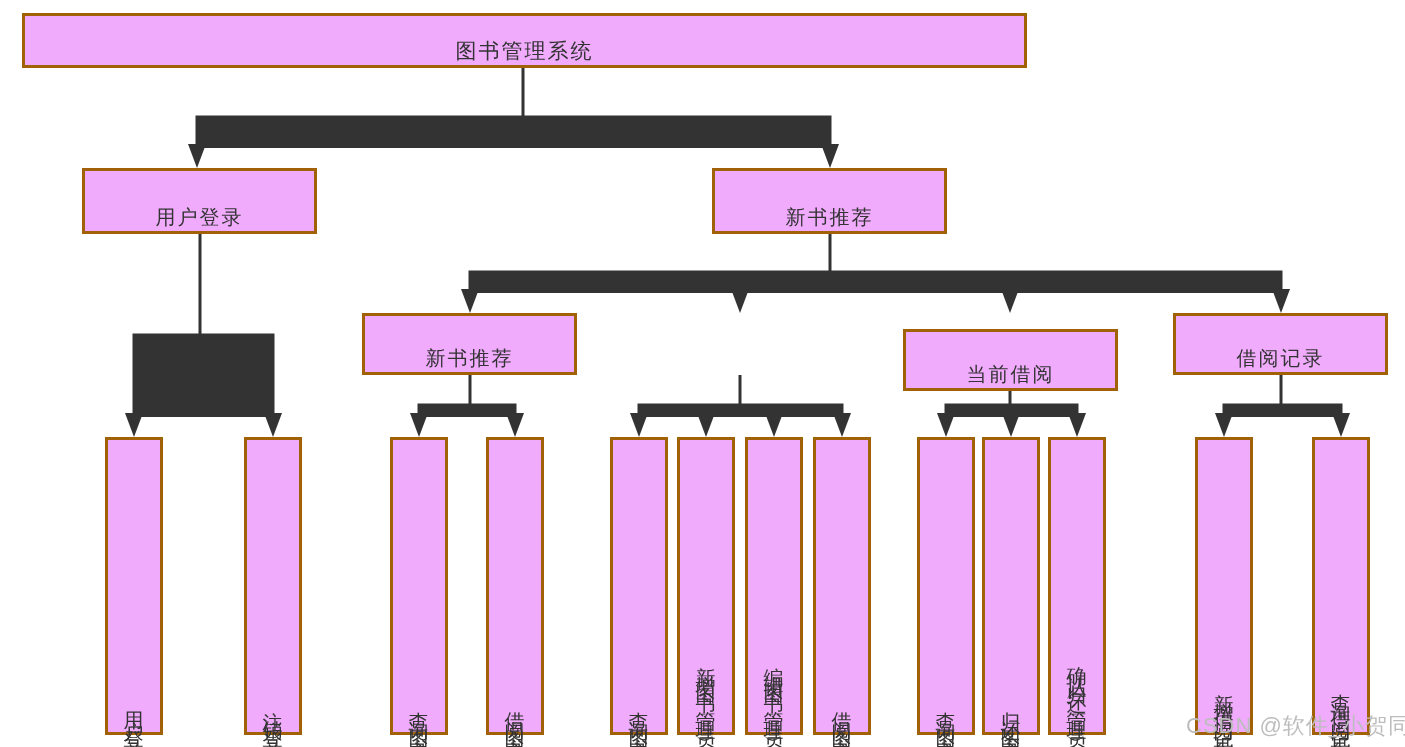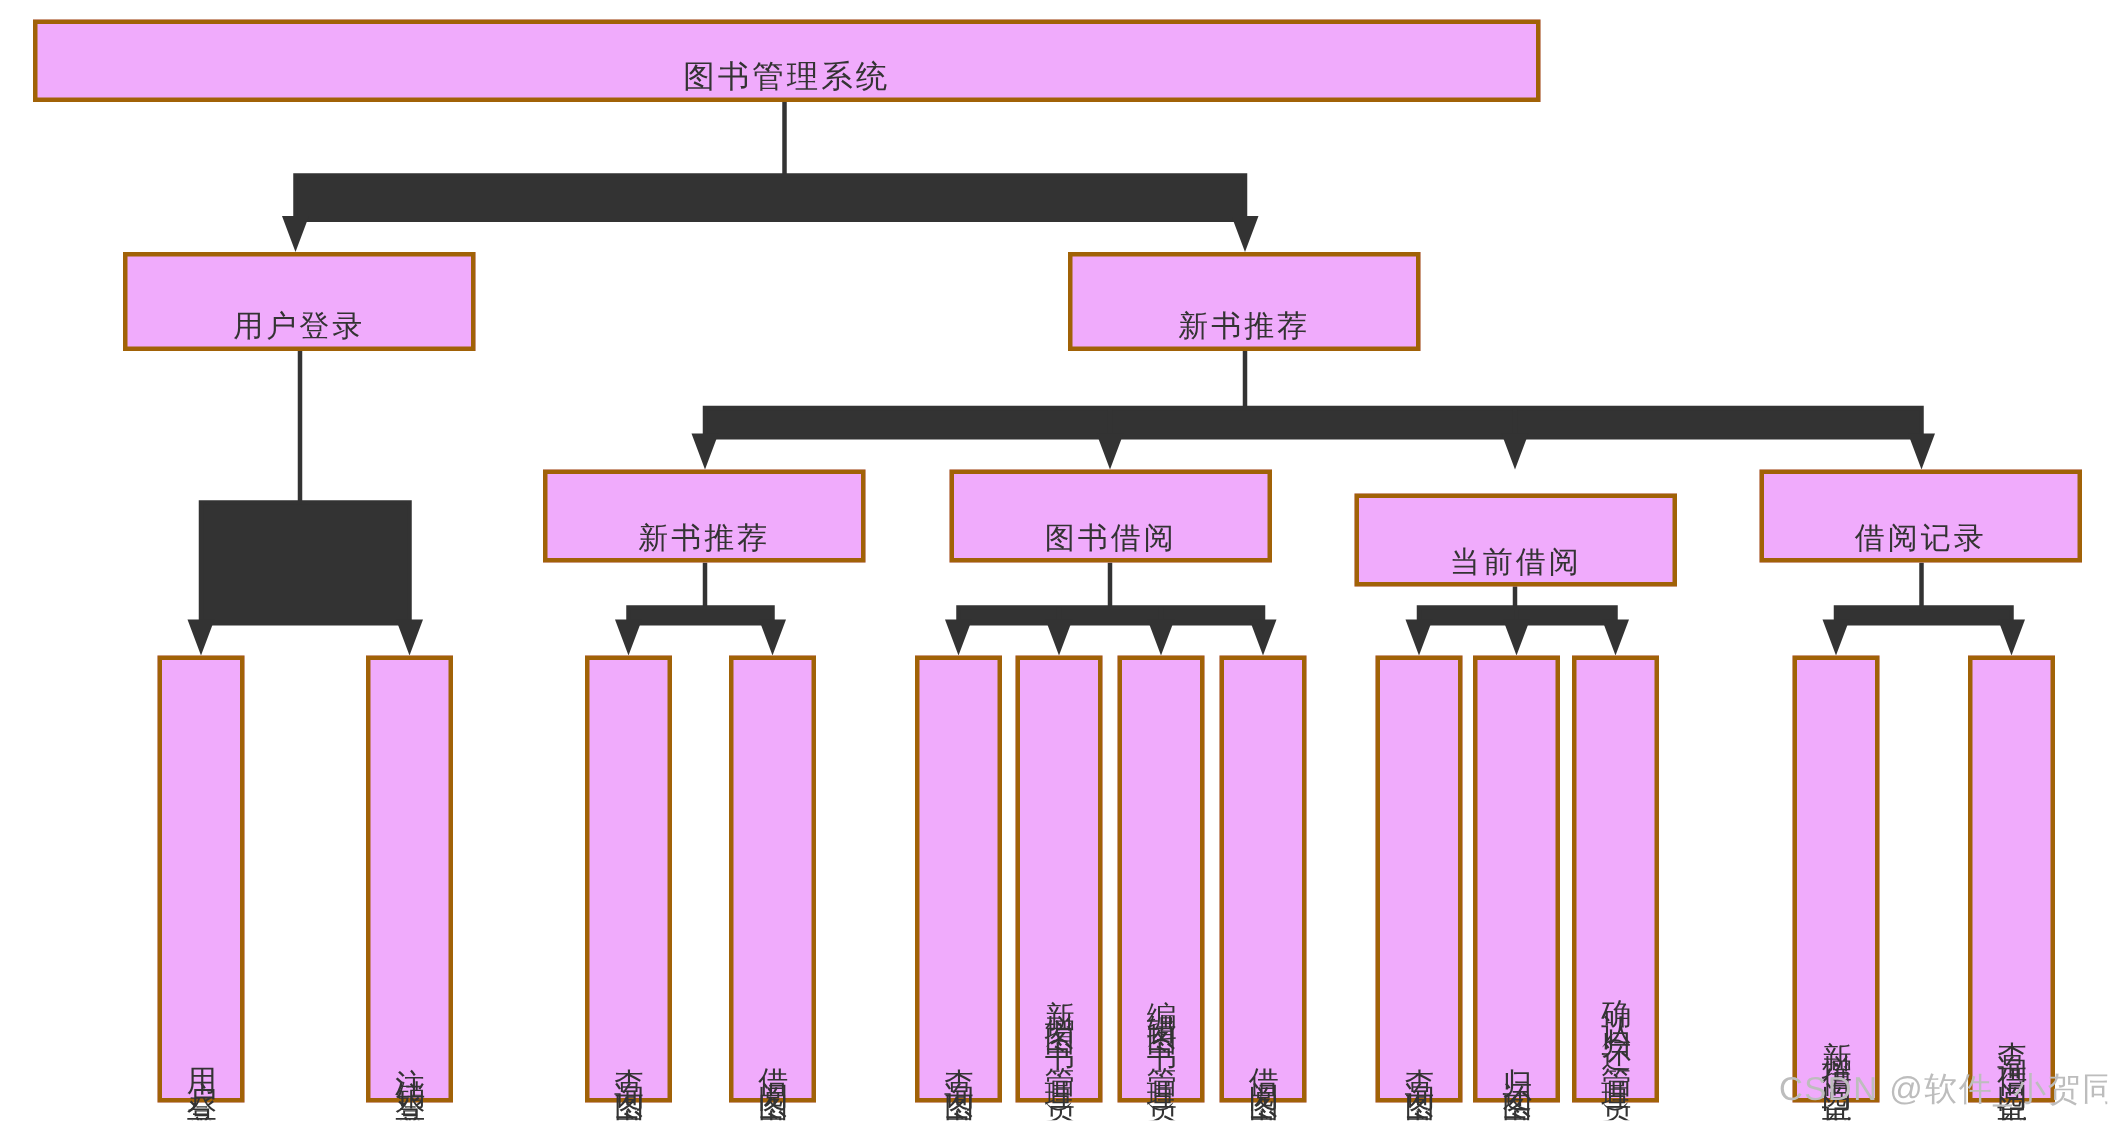--- a/index.html
+++ b/index.html
@@ -124,23 +124,20 @@
   <div class="node" style="left:82px; top:168px; width:235px; height:66px;">
     <span>用户登录</span>
   </div>
   <div class="node" style="left:712px; top:168px; width:235px; height:66px;">
     <span>新书推荐</span>
   </div>
 
   <div class="node" style="left:362px; top:313px; width:215px; height:62px;">
     <span>新书推荐</span>
   </div>
-  <div class="node" style="left:633px; top:313px; width:215px; height:62px;">
-    <span>图书借阅</span>
-  </div>
   <div class="node" style="left:903px; top:329px; width:215px; height:62px;">
     <span>当前借阅</span>
   </div>
   <div class="node" style="left:1173px; top:313px; width:215px; height:62px;">
     <span>借阅记录</span>
   </div>
 
   <div class="node vnode" style="left:105px; top:437px; width:58px; height:298px;">
     <span class="vtext">用户登录</span>
   </div>

